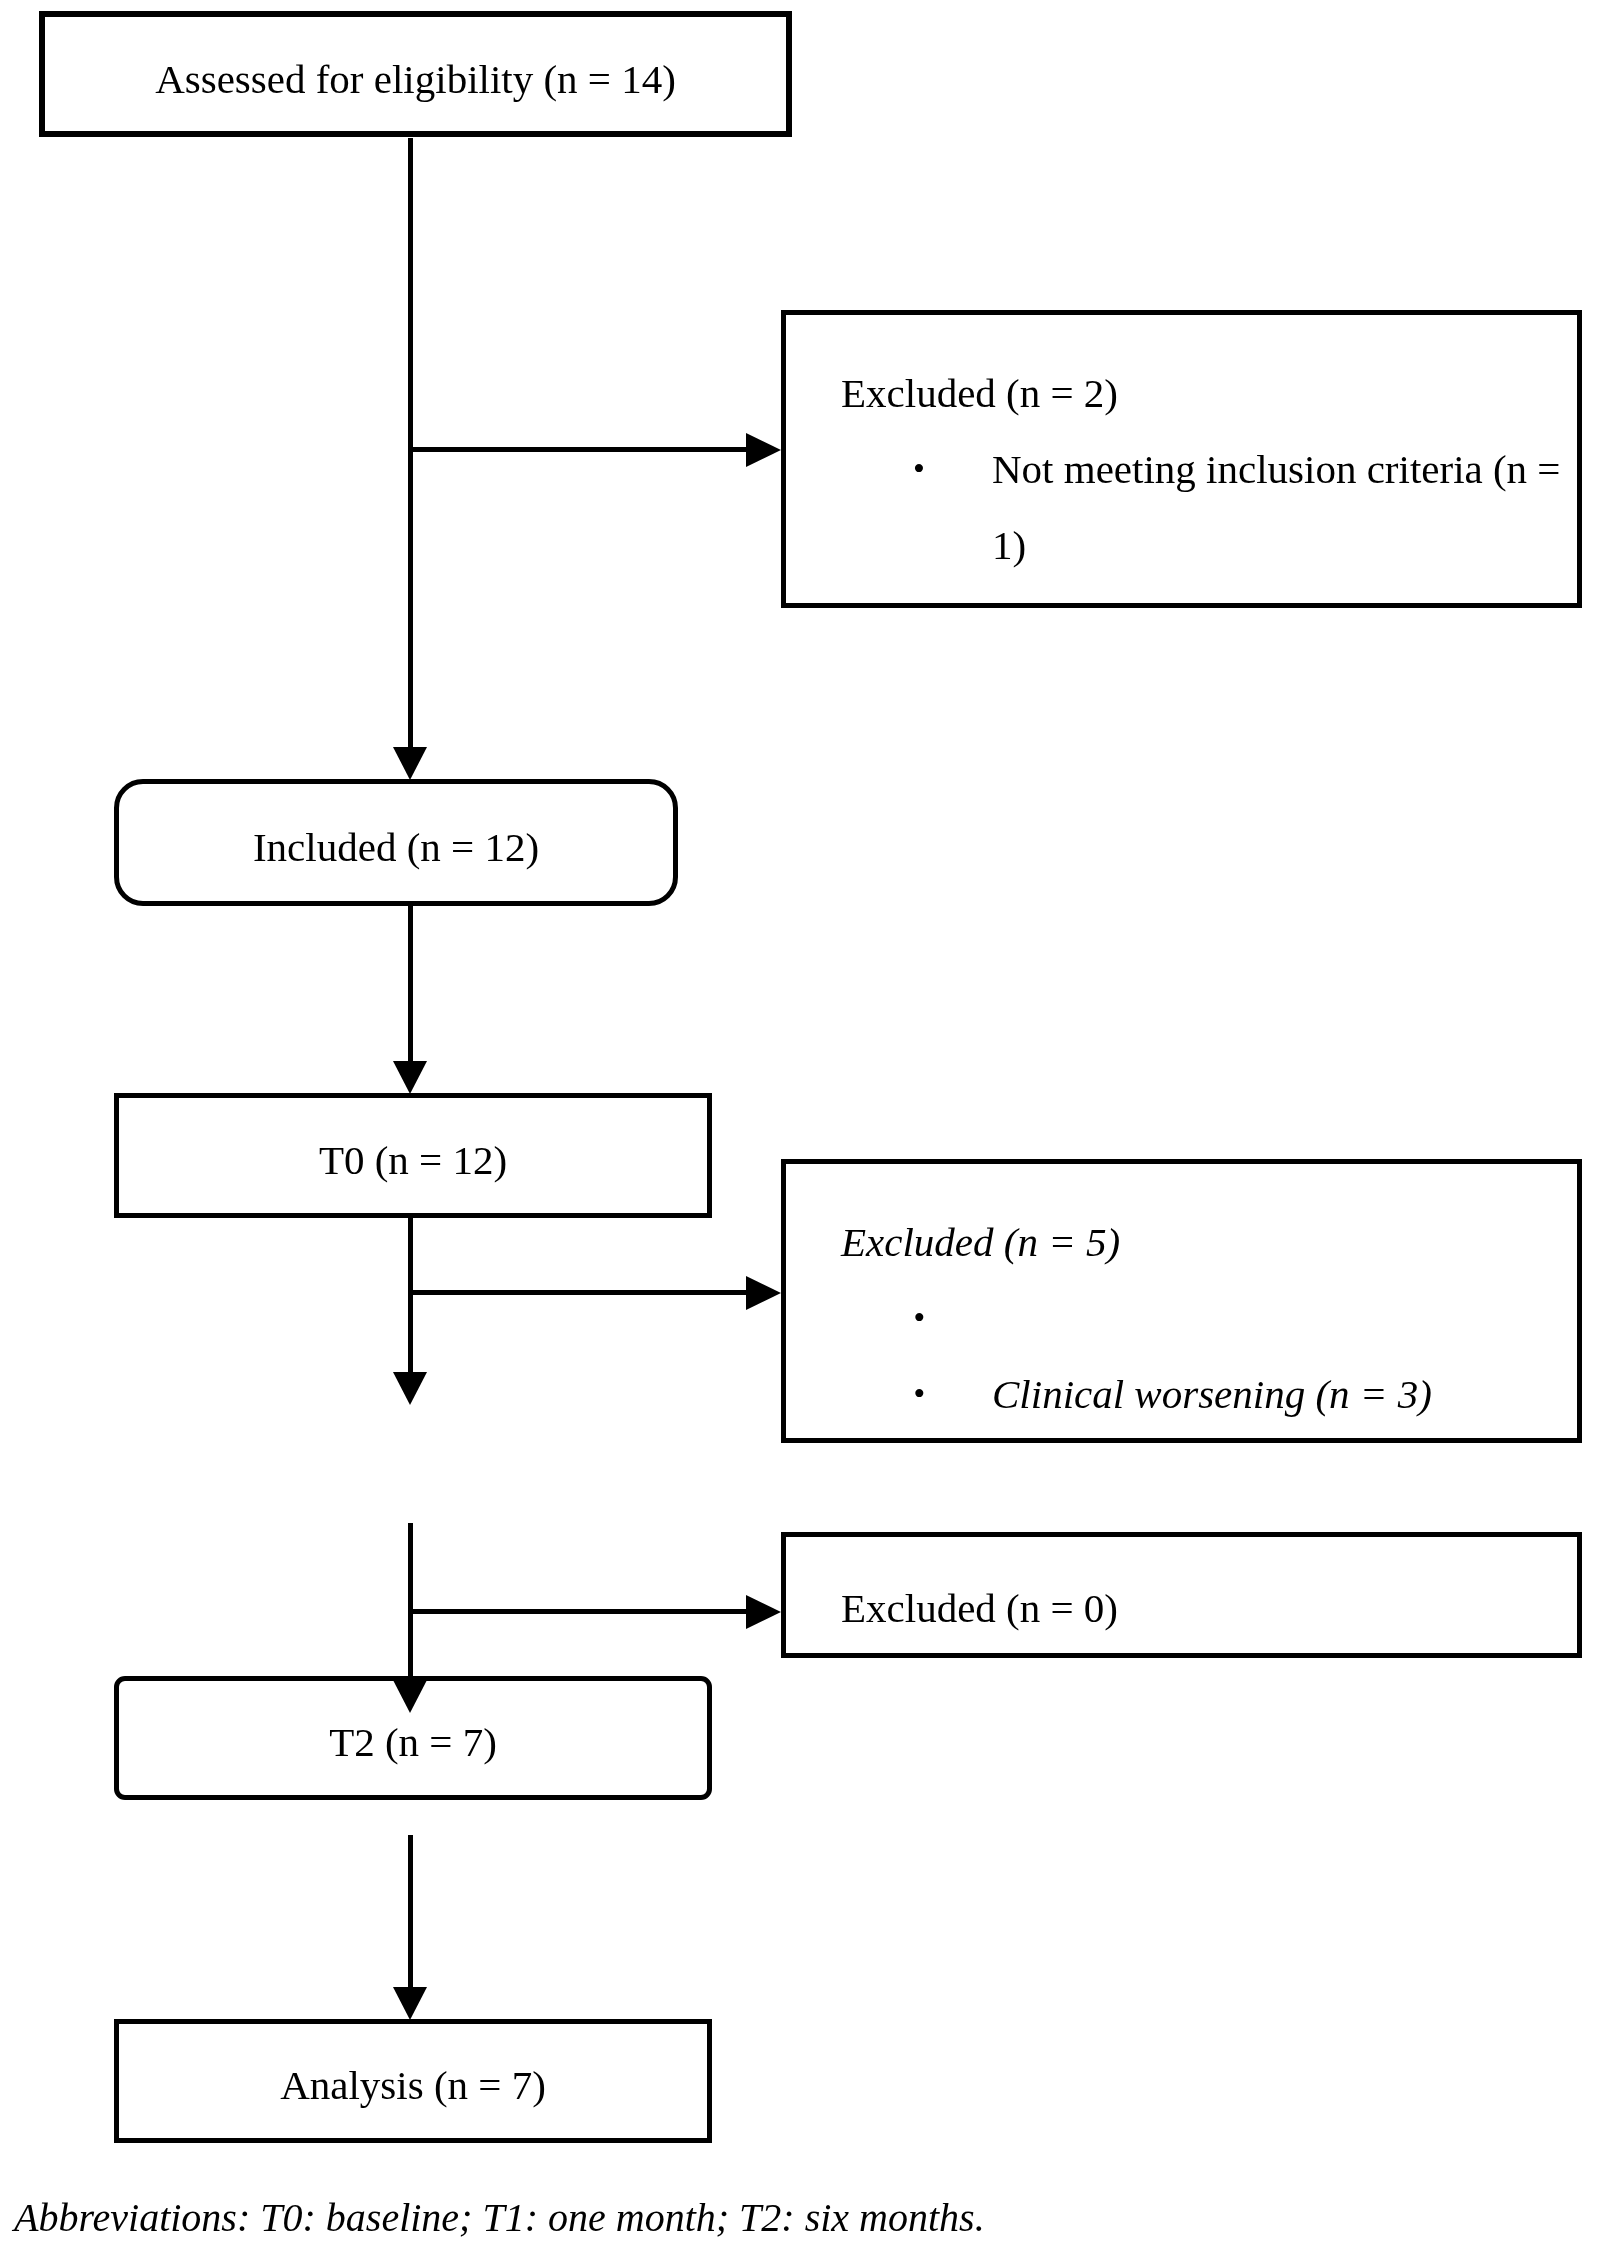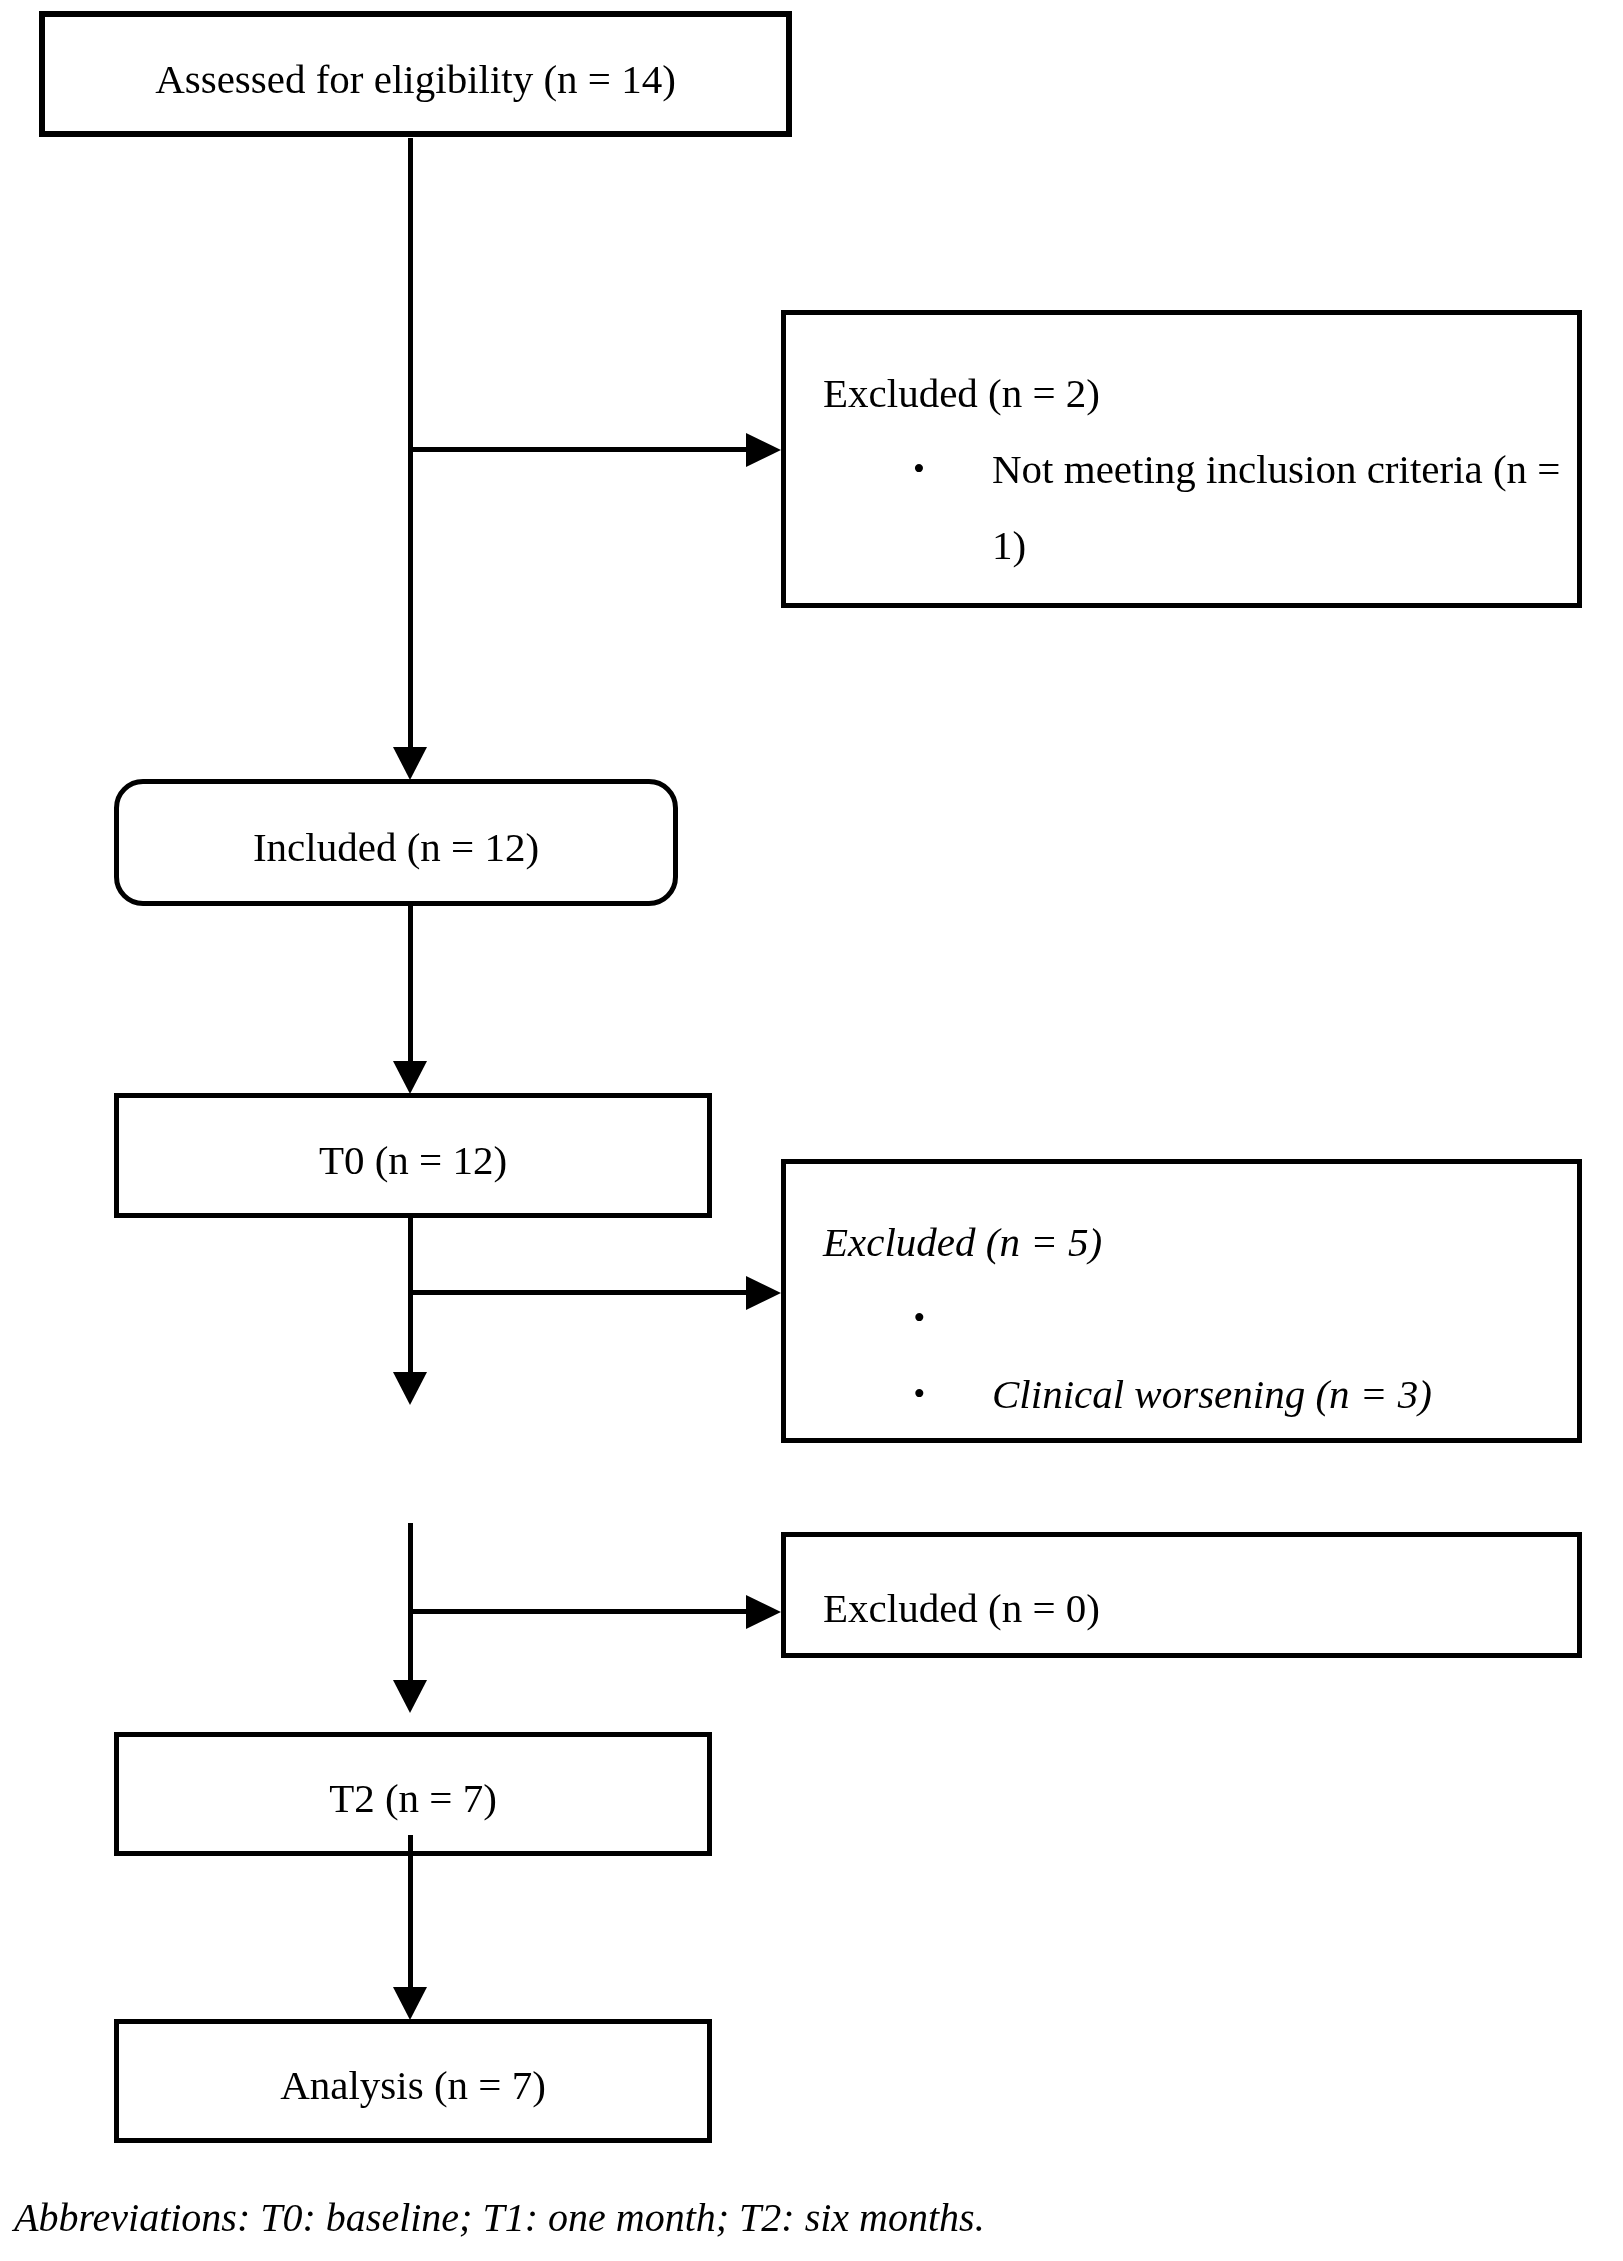--- a/index.html
+++ b/index.html
@@ -37,20 +37,21 @@
     box-sizing: border-box;
   }
   
   .excl {
     padding: 40px 0 0 37px;
   }
   .excl-title {
     font-size: 41px;
     line-height: 76px;
     white-space: nowrap;
+    margin-left: 18px;
   }
   .bullet-row {
     display: flex;
     align-items: flex-start;
     margin-left: 90px;
     font-size: 41px;
     line-height: 76px;
   }
   .bullet-marker {
     flex: 0 0 79px;
@@ -108,21 +109,21 @@
 
   <div class="node" style="left:114px; top:779px; width:564px; height:127px;border-radius:29px;">
     <div class="node-label">Included (n = 12)</div>
   </div>
 
   <div class="node" style="left:114px; top:1093px; width:598px; height:125px;">
     <div class="node-label">T0 (n = 12)</div>
   </div>
 
 
-  <div class="node" style="left:114px; top:1732px; width:598px; height:124px;">
+  <div class="node" style="left:114px; top:1676px; width:598px; height:124px;border-radius:11px;">
     <div class="node-label">T2 (n = 7)</div>
   </div>
 
   <div class="node" style="left:114px; top:2019px; width:598px; height:124px;">
     <div class="node-label">Analysis (n = 7)</div>
   </div>
 
   <div class="node excl" style="left:781px; top:310px; width:801px; height:298px;">
     <div class="excl-title">Excluded (n = 2)</div>
     <div class="bullet-row">

